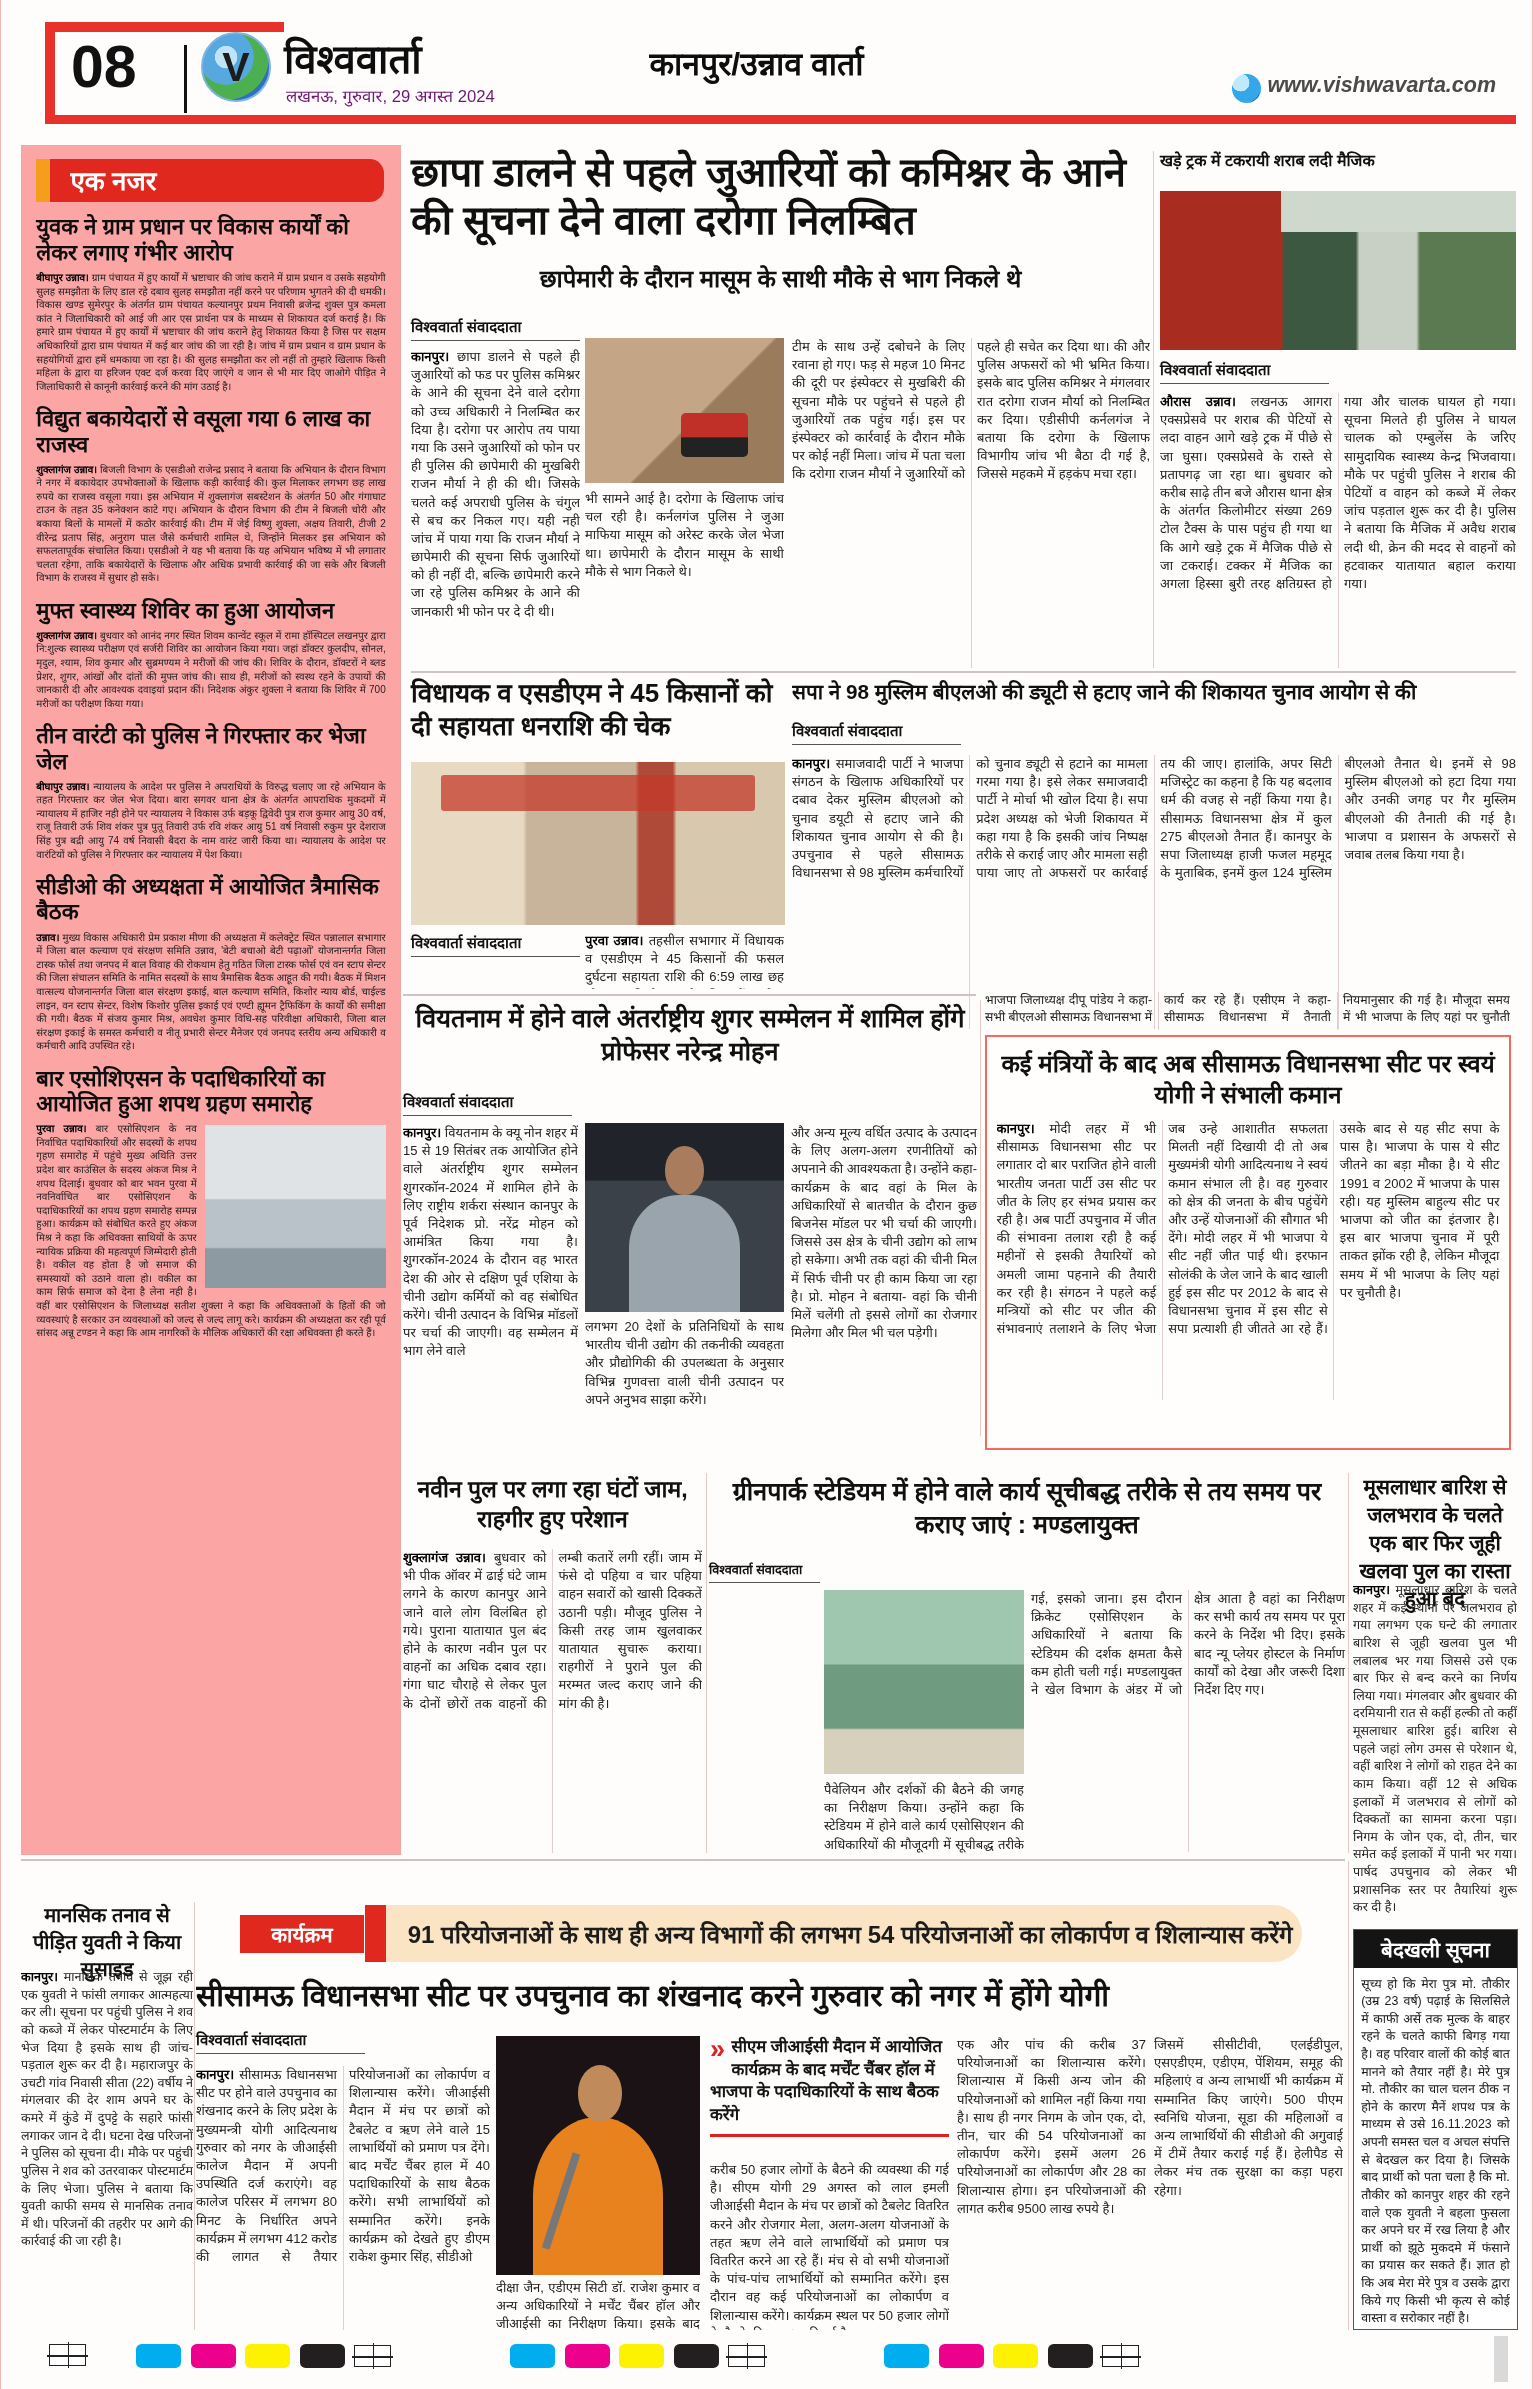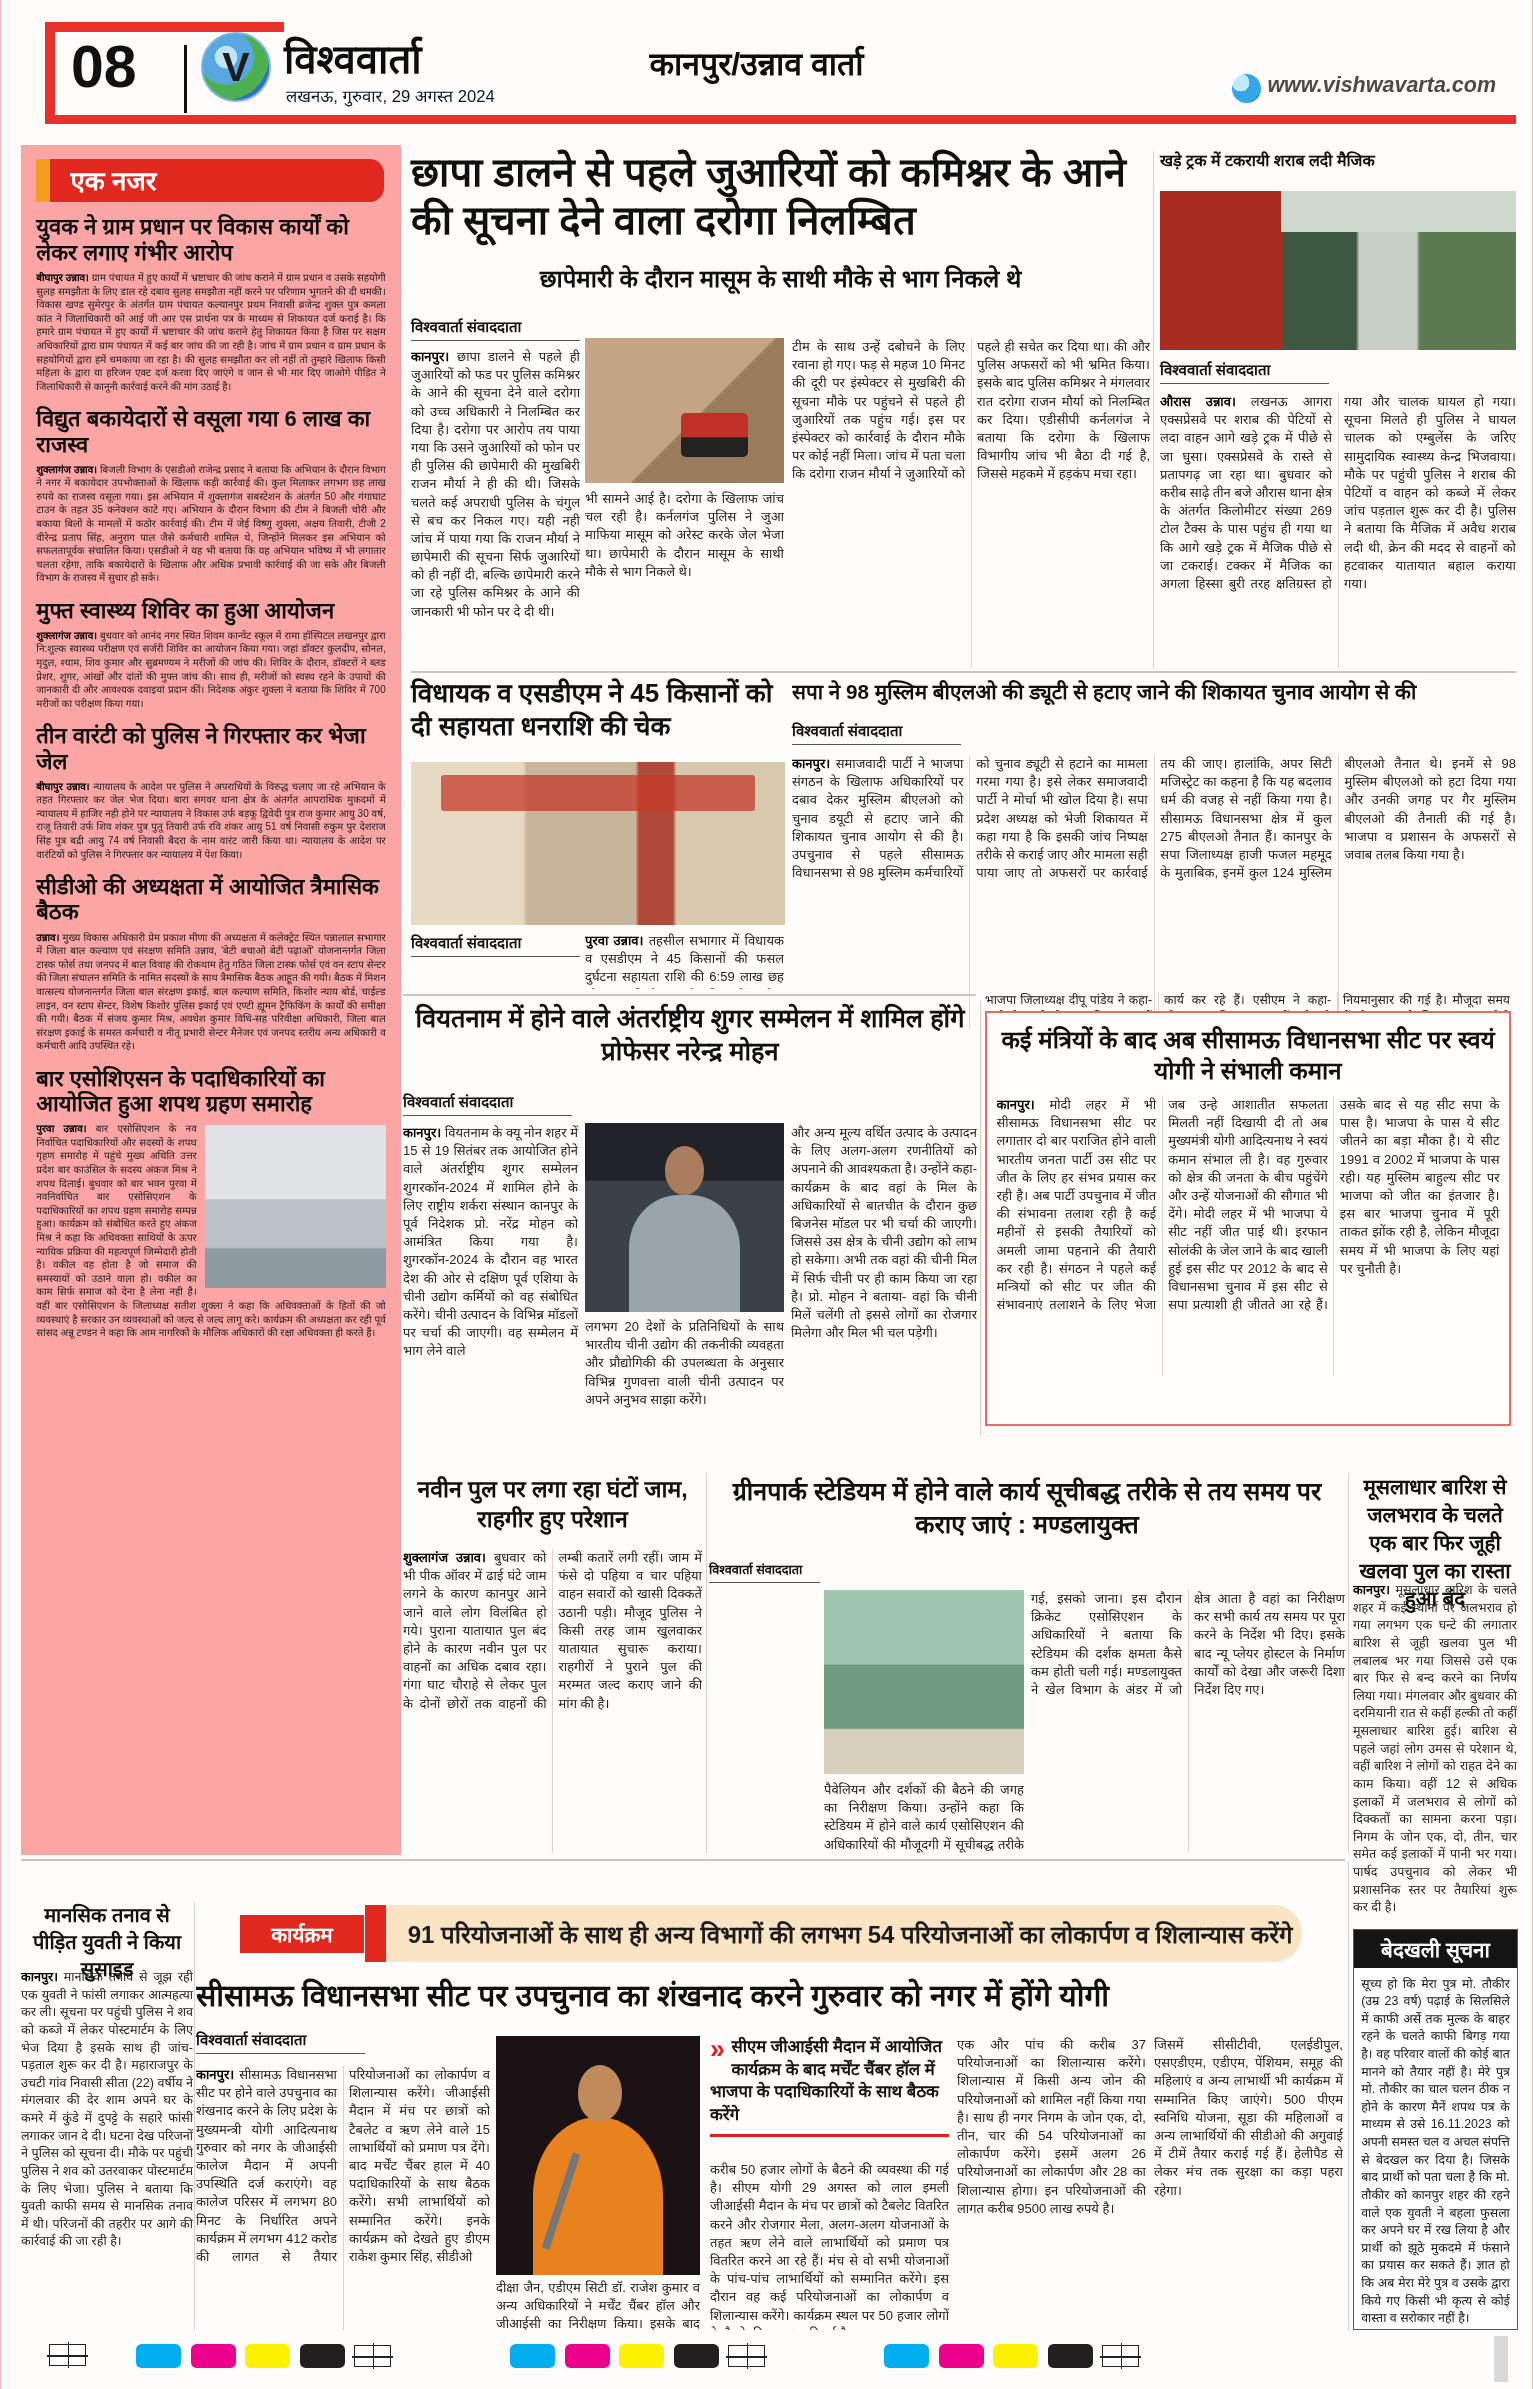--- a/index.html
+++ b/index.html
@@ -17,21 +17,21 @@
   .cols4 { column-count:4; column-gap:12.7px; column-rule:0.8px solid #e3cfcf; }
   .photo { background:#c8c2b6; overflow:hidden; position:absolute; }
   .rule-h { position:absolute; background:#cfc4c4; height:1.6px; }
   .rule-v { position:absolute; background:#e8c9c6; width:1.2px; }
   .center { text-align:center; }
 
   
   .mast-red { background:#e8312a; position:absolute; }
   .pageno { font-size:59px; font-weight:bold; color:#111; }
   .paper-name { font-size:40px; font-weight:bold; color:#0d0d0d; }
-  .edition { font-size:16.7px; color:#0f172a; }
+  .edition { font-size:16.7px; color:#701a75; }
   .section-title { font-size:32px; font-weight:bold; color:#0d0d0d; }
   .website { font-size:21.5px; font-weight:bold; color:#4a4a4a; }
   .globe { width:70px; height:70px; border-radius:50%;
            background:radial-gradient(circle at 35% 35%, #bfe3f7 0 18%, #58a8e0 19% 45%, #4caf50 46% 70%, #2f6fbf 71% 100%);
            position:relative; border:2.4px solid #7fb4e0; }
   .globe span { position:absolute; inset:0; display:flex; align-items:center; justify-content:center;
                 font-size:41px; font-weight:bold; color:#1c1c1c; }
   .elogo { width:29px; height:29px; border-radius:50%; display:inline-block; vertical-align:middle; margin-right:6.4px;
            background:radial-gradient(circle at 30% 30%, #bfe9ff 0 30%, #35a7e8 31% 75%, #1270b8 76% 100%); }
 
@@ -179,21 +179,21 @@
   <div class="abs byline" style="left:402px; top:1091px; width:169px;">विश्ववार्ता संवाददाता</div>
   <div class="photo ph-mohan" style="left:584px; top:1123px; width:199px; height:189px;">
       <div class="head"></div>
       <div class="suit"></div>
     </div>
   <div class="abs bt" style="left:402px; top:1124px; width:175px; height:312px;"><span class="dl">कानपुर।</span> <span>वियतनाम के क्यू नोन शहर में 15 से 19 सितंबर तक आयोजित होने वाले अंतर्राष्ट्रीय शुगर सम्मेलन शुगरकॉन-2024 में शामिल होने के लिए राष्ट्रीय शर्करा संस्थान कानपुर के पूर्व निदेशक प्रो. नरेंद्र मोहन को आमंत्रित किया गया है। शुगरकॉन-2024 के दौरान वह भारत देश की ओर से दक्षिण पूर्व एशिया के चीनी उद्योग कर्मियों को वह संबोधित करेंगे। चीनी उत्पादन के विभिन्न मॉडलों पर चर्चा की जाएगी। वह सम्मेलन में भाग लेने वाले</span></div>
   <div class="abs bt" style="left:584px; top:1318px; width:199px; height:118px;">लगभग 20 देशों के प्रतिनिधियों के साथ भारतीय चीनी उद्योग की तकनीकी व्यवहता और प्रौद्योगिकी की उपलब्धता के अनुसार विभिन्न गुणवत्ता वाली चीनी उत्पादन पर अपने अनुभव साझा करेंगे।</div>
   <div class="abs bt" style="left:790px; top:1124px; width:186px; height:312px;">और अन्य मूल्य वर्धित उत्पाद के उत्पादन के लिए अलग-अलग रणनीतियों को अपनाने की आवश्यकता है। उन्होंने कहा- कार्यक्रम के बाद वहां के मिल के अधिकारियों से बातचीत के दौरान कुछ बिजनेस मॉडल पर भी चर्चा की जाएगी। जिससे उस क्षेत्र के चीनी उद्योग को लाभ हो सकेगा। अभी तक वहां की चीनी मिल में सिर्फ चीनी पर ही काम किया जा रहा है। प्रो. मोहन ने बताया- वहां कि चीनी मिलें चलेंगी तो इससे लोगों का रोजगार मिलेगा और मिल भी चल पड़ेगी।</div>
   <div class="rule-v" style="left:979px; top:1000px; height:436px;"></div>
 
-  <div class="abs" style="left:984px; top:1011px; width:526px; height:415px; border:2.4px solid #ef6a5f; background:#fffefc; padding:6.4px 9.5px;">
+  <div class="abs" style="left:984px; top:1035px; width:526px; height:415px; border:2.4px solid #ef6a5f; background:#fffefc; padding:6.4px 9.5px;">
     <div class="hl center" style="font-size:24px; line-height:1.3; margin:4.8px 0 9.5px 0;">कई मंत्रियों के बाद अब सीसामऊ विधानसभा सीट पर स्वयं योगी ने संभाली कमान</div>
     <div class="bt cols3" style="height:280px;"><span class="dl">कानपुर।</span> <span>मोदी लहर में भी सीसामऊ विधानसभा सीट पर लगातार दो बार पराजित होने वाली भारतीय जनता पार्टी उस सीट पर जीत के लिए हर संभव प्रयास कर रही है। अब पार्टी उपचुनाव में जीत की संभावना तलाश रही है कई महीनों से इसकी तैयारियों को अमली जामा पहनाने की तैयारी कर रही है। संगठन ने पहले कई मन्त्रियों को सीट पर जीत की संभावनाएं तलाशने के लिए भेजा जब उन्हे आशातीत सफलता मिलती नहीं दिखायी दी तो अब मुख्यमंत्री योगी आदित्यनाथ ने स्वयं कमान संभाल ली है। वह गुरुवार को क्षेत्र की जनता के बीच पहुंचेंगे और उन्हें योजनाओं की सौगात भी देंगे। मोदी लहर में भी भाजपा ये सीट नहीं जीत पाई थी। इरफान सोलंकी के जेल जाने के बाद खाली हुई इस सीट पर 2012 के बाद से विधानसभा चुनाव में इस सीट से सपा प्रत्याशी ही जीतते आ रहे हैं। उसके बाद से यह सीट सपा के पास है। भाजपा के पास ये सीट जीतने का बड़ा मौका है। ये सीट 1991 व 2002 में भाजपा के पास रही। यह मुस्लिम बाहुल्य सीट पर भाजपा को जीत का इंतजार है। इस बार भाजपा चुनाव में पूरी ताकत झोंक रही है, लेकिन मौजूदा समय में भी भाजपा के लिए यहां पर चुनौती है।</span></div>
   </div>
 
   <div class="abs hl" style="left:402px; top:1475px; width:299px; font-size:23px; line-height:1.3; text-align:center;">नवीन पुल पर लगा रहा घंटों जाम, राहगीर हुए परेशान</div>
   <div class="abs bt cols2" style="left:402px; top:1549px; width:299px; height:304px;"><span class="dl">शुक्लागंज उन्नाव।</span> <span>बुधवार को भी पीक ऑवर में ढाई घंटे जाम लगने के कारण कानपुर आने जाने वाले लोग विलंबित हो गये। पुराना यातायात पुल बंद होने के कारण नवीन पुल पर वाहनों का अधिक दबाव रहा। गंगा घाट चौराहे से लेकर पुल के दोनों छोरों तक वाहनों की लम्बी कतारें लगी रहीं। जाम में फंसे दो पहिया व चार पहिया वाहन सवारों को खासी दिक्कतें उठानी पड़ी। मौजूद पुलिस ने किसी तरह जाम खुलवाकर यातायात सुचारू कराया। राहगीरों ने पुराने पुल की मरम्मत जल्द कराए जाने की मांग की है।</span></div>
   <div class="rule-v" style="left:705px; top:1473px; height:380px;"></div>
 
   <div class="abs hl center" style="left:708px; top:1475px; width:636px; font-size:25px; line-height:1.32;">ग्रीनपार्क स्टेडियम में होने वाले कार्य सूचीबद्ध तरीके से तय समय पर कराए जाएं : मण्डलायुक्त</div>
   <div class="abs byline" style="left:708px; top:1560px; width:111px; font-size:12.7px;">विश्ववार्ता संवाददाता</div>

